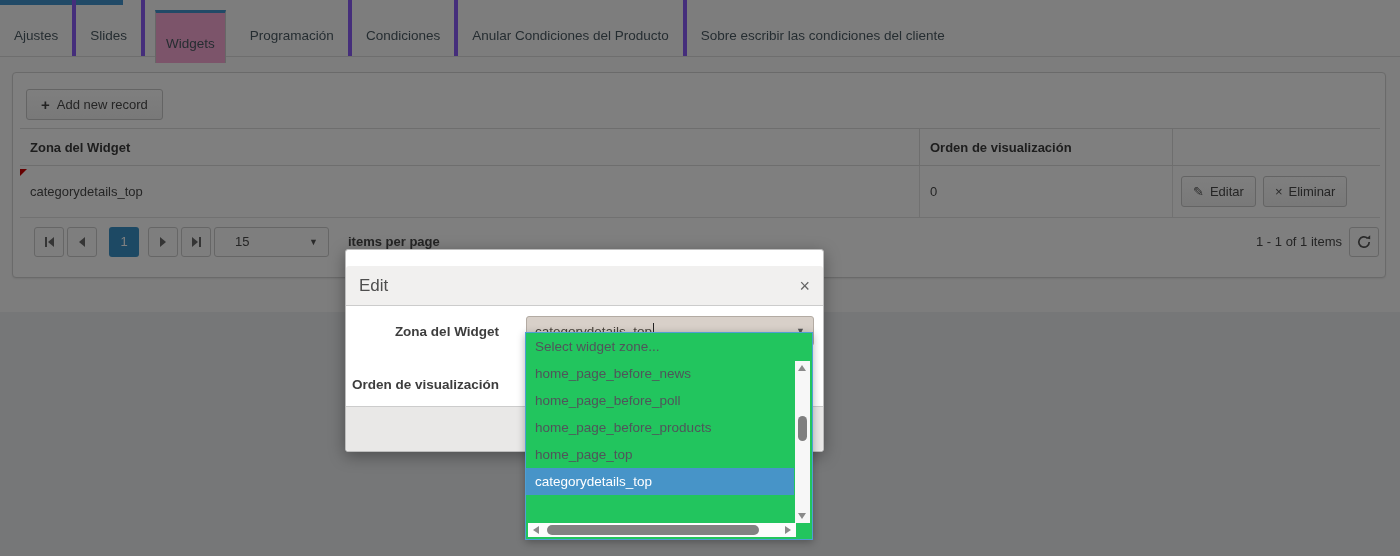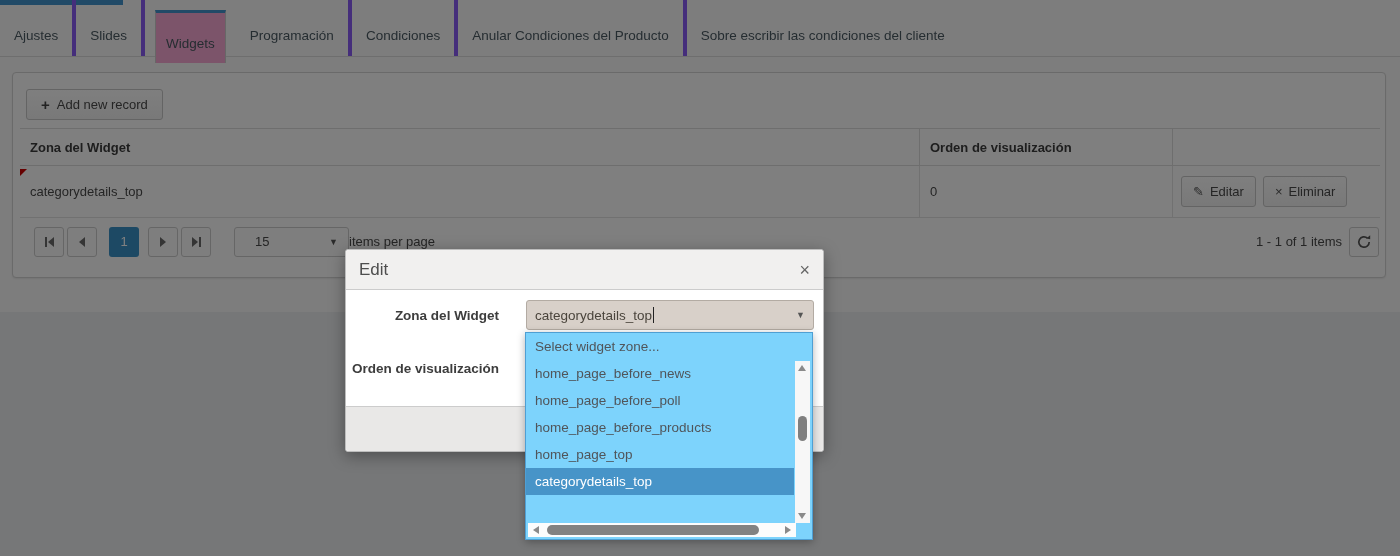--- a/index.html
+++ b/index.html
@@ -46,51 +46,51 @@
   .g-pager { display:flex; height:47px; align-items:center; color:#4a4a4a; }
   .pg-btn { width:30px; height:30px; border:1px solid #cccccc; border-radius:3px; background:#fdfdfd;
             display:flex; align-items:center; justify-content:center; gap:1px; margin-right:3px; cursor:pointer; }
   .pg-current { width:30px; height:30px; border-radius:3px; background:#3b93c8; color:#fff;
                 display:flex; align-items:center; justify-content:center; margin:0 9px; cursor:pointer; }
   .t { width:0; height:0; display:inline-block; }
   .t-left  { border-top:5px solid transparent; border-bottom:5px solid transparent; border-right:6px solid #6b6b6b; }
   .t-right { border-top:5px solid transparent; border-bottom:5px solid transparent; border-left:6px solid #6b6b6b; }
   .vbar { width:2px; height:10px; background:#6b6b6b; display:inline-block; }
   .pg-select { width:115px; height:30px; border:1px solid #cccccc; border-radius:3px; background:#fdfdfd;
-               display:flex; align-items:center; padding:0 10px 0 20px; margin-left:20px; cursor:pointer; }
+               display:flex; align-items:center; padding:0 10px 0 20px; margin-left:0; cursor:pointer; }
   .pg-select .arr { margin-left:auto; font-size:9px; color:#555; }
-  .pg-label { margin-left:0; }
+  .pg-label { margin-left:19px;font-weight:bold; }
   .pg-info { margin-left:auto; margin-right:7px; }
   .refresh-btn { width:30px; height:30px; border:1px solid #cccccc; border-radius:3px; background:#fdfdfd;
                  display:flex; align-items:center; justify-content:center; margin-right:1px; cursor:pointer; }
 
   
   .overlay { position:absolute; inset:0; background:rgba(0,0,0,0.5); z-index:5; }
 
   .modal { position:absolute; left:345px; top:249px; width:479px; height:203px; z-index:10;
            background:#ffffff; border:1px solid #bdbdbd; border-radius:3px;
            box-shadow:0 4px 16px rgba(0,0,0,0.35); }
   .m-header { height:40px; background:#f1f0ef; border-bottom:1px solid #cccccc; display:flex;
-              align-items:center; padding:0 13px; font-size:17px; color:#4e4e4e; border-radius:3px 3px 0 0; }
+              align-items:center; padding:0 13px; font-size:17px; color:#4e4e4e; border-radius:3px 3px 0 0;margin-top:16px; }
   .m-close { margin-left:auto; font-size:18px; color:#666; cursor:pointer; line-height:1; }
   .m-body { position:relative; height:116px; }
   .f-row { position:absolute; left:0; width:100%; height:30px; display:flex; align-items:center; }
   .f-row1 { top:10px; } .f-row2 { top:63px; }
   .f-label { width:153px; text-align:right; font-weight:bold; font-size:13.5px; color:#3d3d3d; }
   .combo { position:absolute; left:180px; width:288px; height:30px; background:#d8d0c9;
            border:1px solid #b3aba3; border-radius:3px; display:flex; align-items:center;
            padding:0 8px; font-size:13.5px; color:#4a443c; cursor:text; }
   .caret { width:1px; height:16px; background:#222; margin-left:1px; }
   .combo .arr { margin-left:auto; font-size:9px; color:#555; cursor:pointer; }
   .m-footer { position:absolute; left:0; bottom:0; width:100%; height:45px; background:#e9e8e7;
               border-top:1px solid #cccccc; border-radius:0 0 3px 3px; }
 
   
   .ddl { position:absolute; left:525px; top:332px; width:288px; height:208px; z-index:20;
-         background:#7dd3fc; border:1px solid #4f9fd3; box-shadow:0 2px 8px rgba(0,0,0,0.3); }
+         background:#22c55e; border:1px solid #4f9fd3; box-shadow:0 2px 8px rgba(0,0,0,0.3); }
   .ddl-item { height:27px; line-height:27px; padding-left:9px; margin-right:18px;
               font-size:13.5px; color:#50555a; white-space:nowrap; overflow:hidden; cursor:pointer; }
   .ddl-item.selected { background:#4794c8; color:#ffffff; }
   .vscroll { position:absolute; top:28px; right:2px; width:15px; height:162px; background:#f7f7f7; }
   .vs-up   { position:absolute; top:4px; left:3px; border-left:4px solid transparent; border-right:4px solid transparent; border-bottom:6px solid #8a8a8a; }
   .vs-down { position:absolute; bottom:4px; left:3px; border-left:4px solid transparent; border-right:4px solid transparent; border-top:6px solid #8a8a8a; }
   .vs-thumb{ position:absolute; top:55px; left:3px; width:9px; height:25px; background:#7f7f7f; border-radius:5px; }
   .hscroll { position:absolute; left:2px; bottom:2px; width:268px; height:14px; background:#fcfcfc;
              display:flex; align-items:center; }
   .hs-left  { margin-left:5px; border-top:4px solid transparent; border-bottom:4px solid transparent; border-right:6px solid #8a8a8a; }

